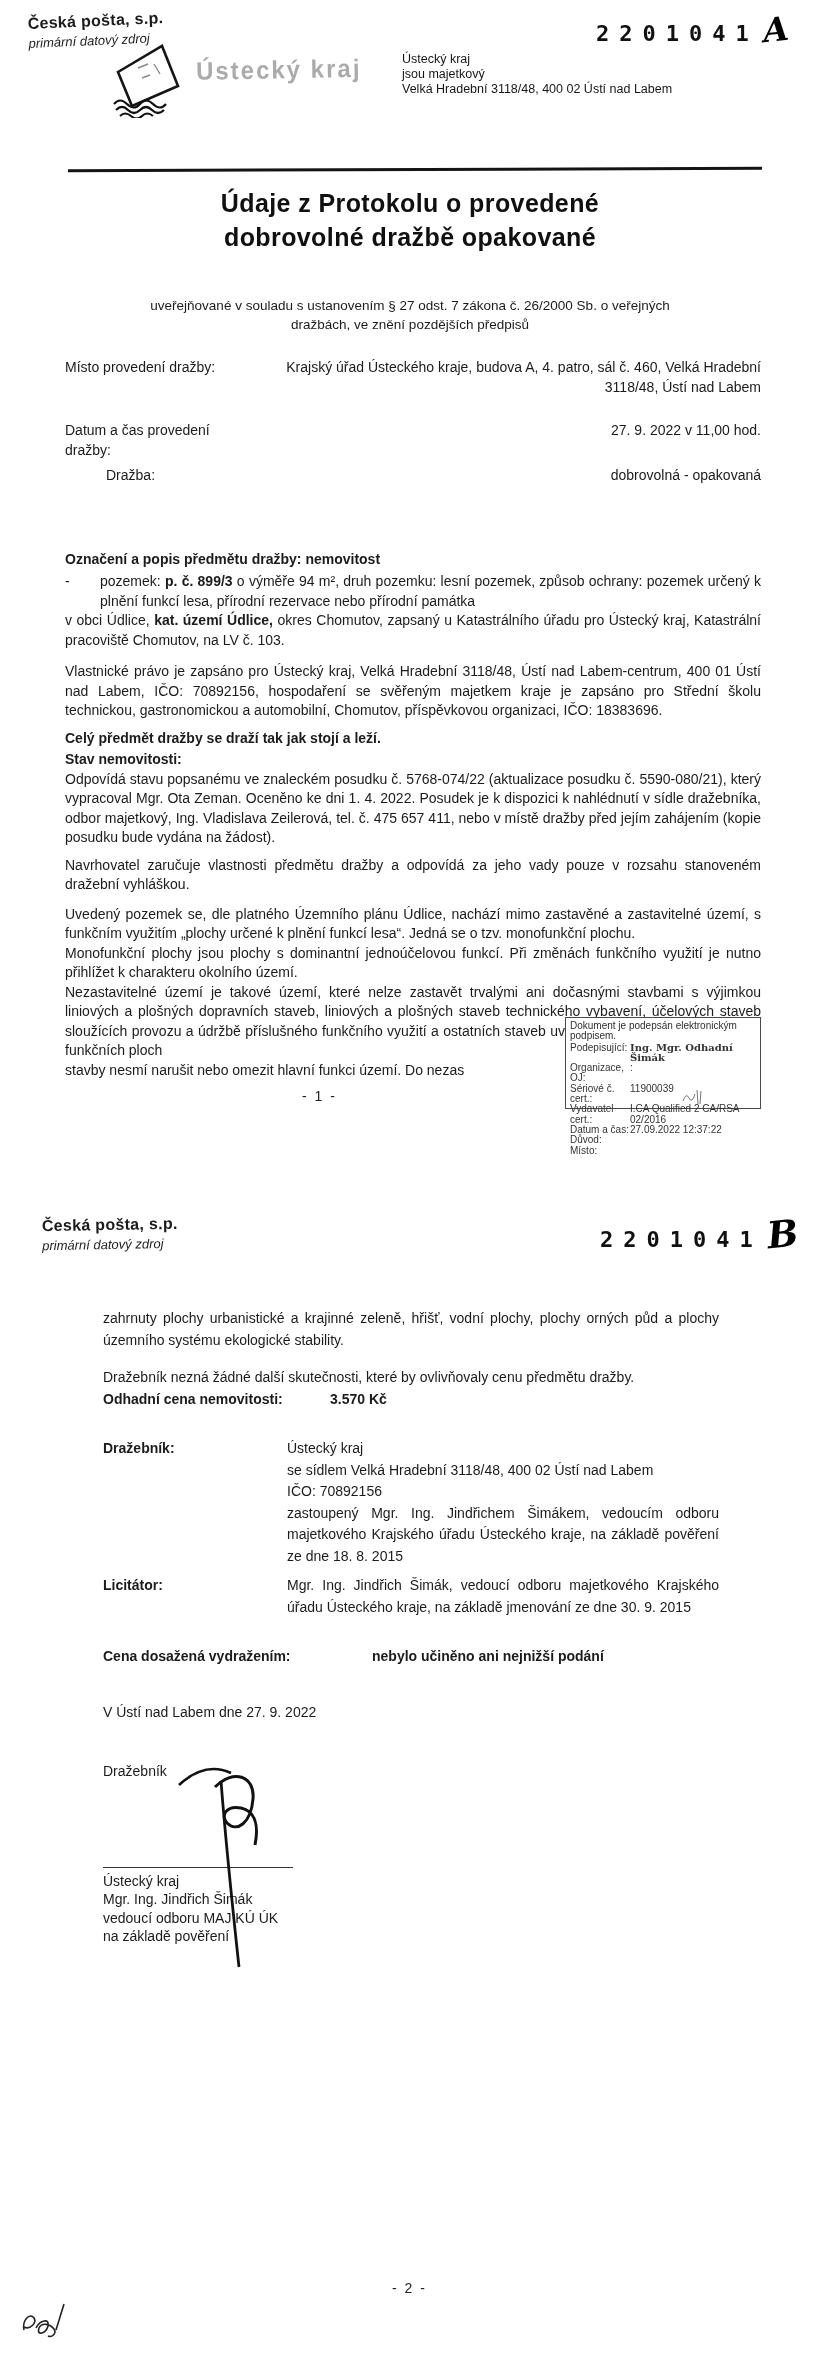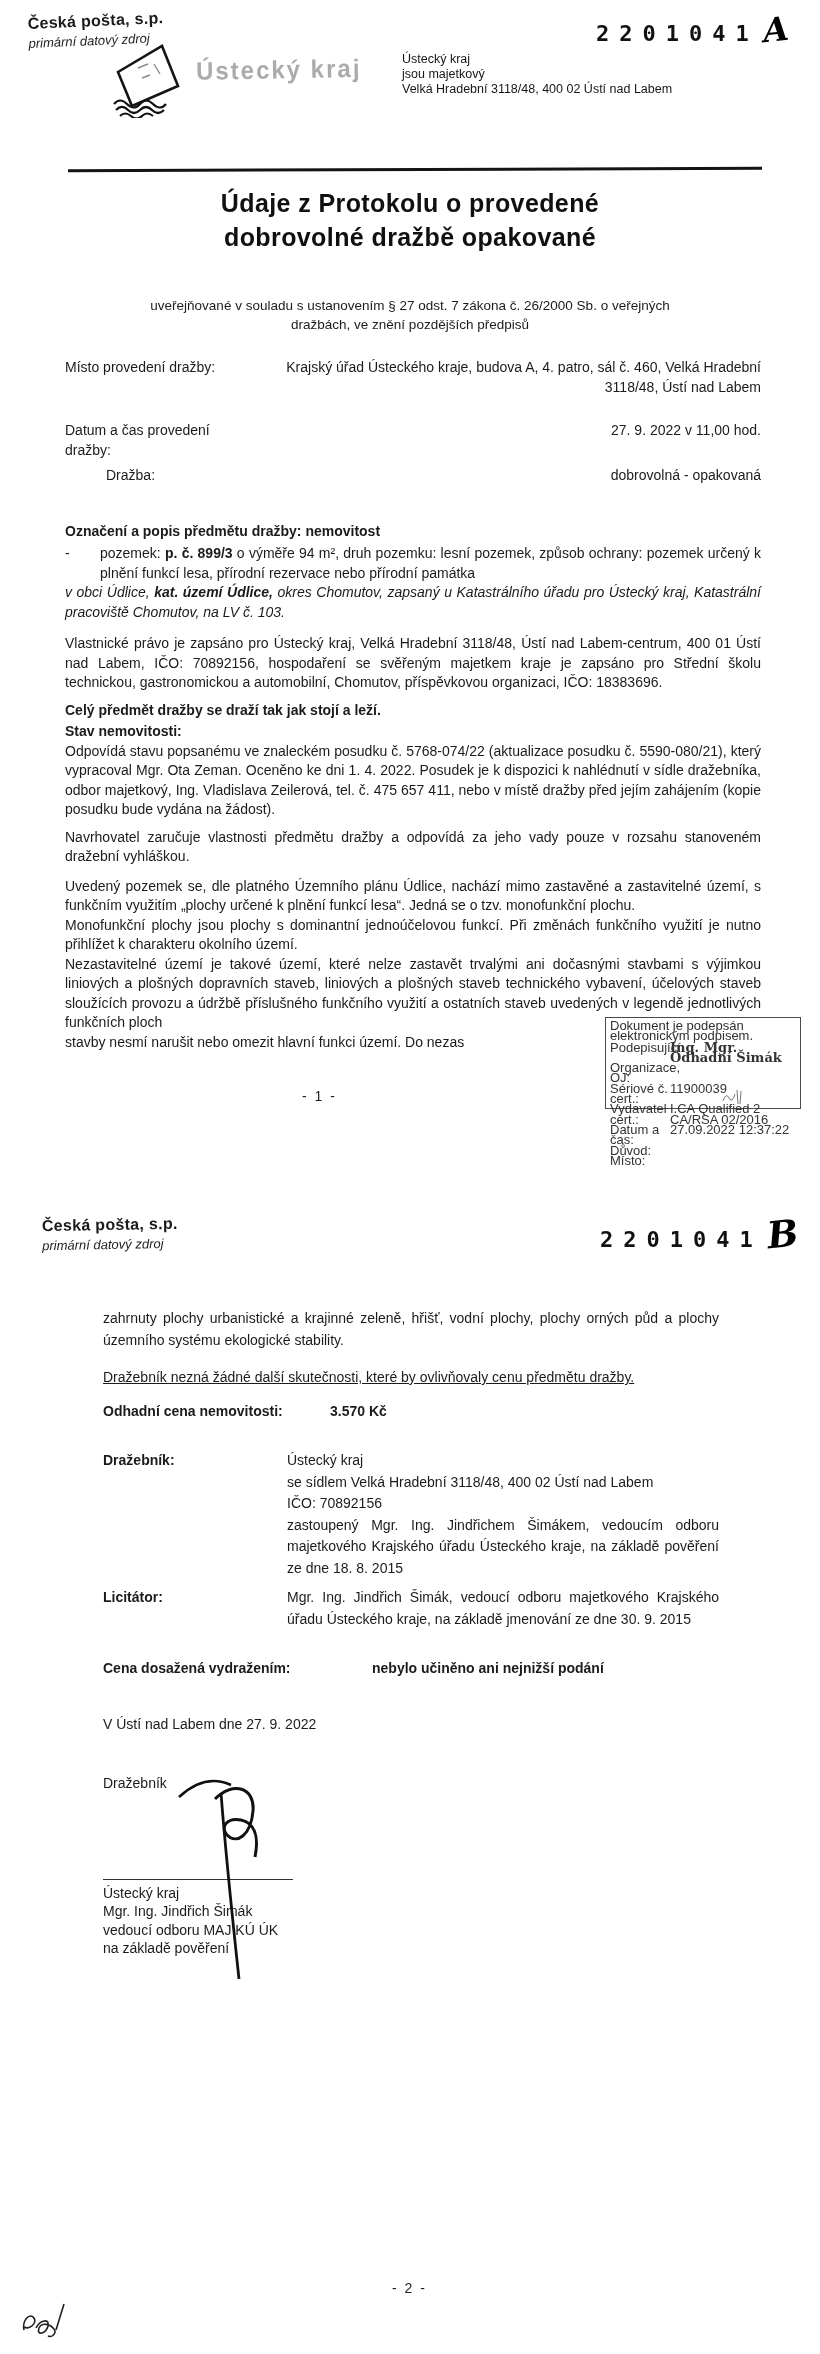--- a/index.html
+++ b/index.html
@@ -24,48 +24,48 @@
   
   .title{left:0;top:186px;width:820px;text-align:center;font-size:25px;font-weight:bold;line-height:34px;letter-spacing:.4px;color:#101010;}
   .subtitle{left:130px;top:296px;width:560px;text-align:center;font-size:13.5px;line-height:19px;}
   .content1{left:65px;top:358px;width:696px;font-size:14px;line-height:19.5px;}
   .inforow{display:flex;}
   .inforow .lbl{width:193px;flex-shrink:0;font-weight:normal;}
   .inforow .val{flex:1;text-align:right;}
   .just{text-align:justify;}
   .m-misto{margin-bottom:24px;}
   .m-datum{margin-bottom:6px;}
-  .m-drazba{margin-bottom:36px;padding-left:41px;}
+  .m-drazba{margin-bottom:64px;padding-left:41px;}
   .sect-head{font-weight:bold;margin-bottom:3px;}
   .bullet{display:flex;}
   .bullet .dash{width:35px;flex-shrink:0;}
   .bullet .btxt{flex:1;text-align:justify;}
   .b{font-weight:bold;}
   .para{text-align:justify;}
   .mb10{margin-bottom:10px;}
   .mb8{margin-bottom:8px;}
   .mb2{margin-bottom:2px;}
-  .mb12{margin-bottom:12px;font-style:italic;}
+  .mb12{margin-bottom:12px;}
   
   .esig{
     left:565px;top:1017px;width:196px;height:92px;background:#fff;
     border:1px solid #4a4a4a;padding:3px 4px;box-sizing:border-box;
-    font-size:13px;line-height:10.3px;color:#333;margin-left:40px;
+    font-size:10px;line-height:10.3px;color:#333;
   }
   .esig .t{margin-bottom:1px;color:#2e2e2e;}
   .esig .r{display:flex;}
   .esig .rl{width:60px;flex-shrink:0;}
   .esig .rv{flex:1;}
   .esig .rv.strong{font-weight:bold;font-family:"DejaVu Serif", serif;}
   .esig-scribble{position:absolute;right:55px;bottom:2px;}
   .pagenum{font-size:14px;letter-spacing:2px;color:#1f1f1f;}
   
   .content2{left:103px;top:1308px;width:616px;font-size:14px;line-height:21.5px;}
   .p2a{margin-bottom:16px;}
-  .p2b{margin-bottom:12px;text-decoration:underline;}
+  .p2b{}
   .pricerow{display:flex;margin-bottom:28px;}
   .pricerow .lbl{width:227px;flex-shrink:0;font-weight:bold;}
   .pricerow .val{font-weight:bold;}
   .partyrow{display:flex;gap:39px;}
   .partyrow .lbl{width:145px;flex-shrink:0;font-weight:bold;}
   .partyrow .val{flex:1;}
   .m-auct{margin-bottom:8px;}
   .m-lic{margin-bottom:28px;}
   .cenarow{display:flex;}
   .cenarow .lbl{width:269px;flex-shrink:0;font-weight:bold;}

